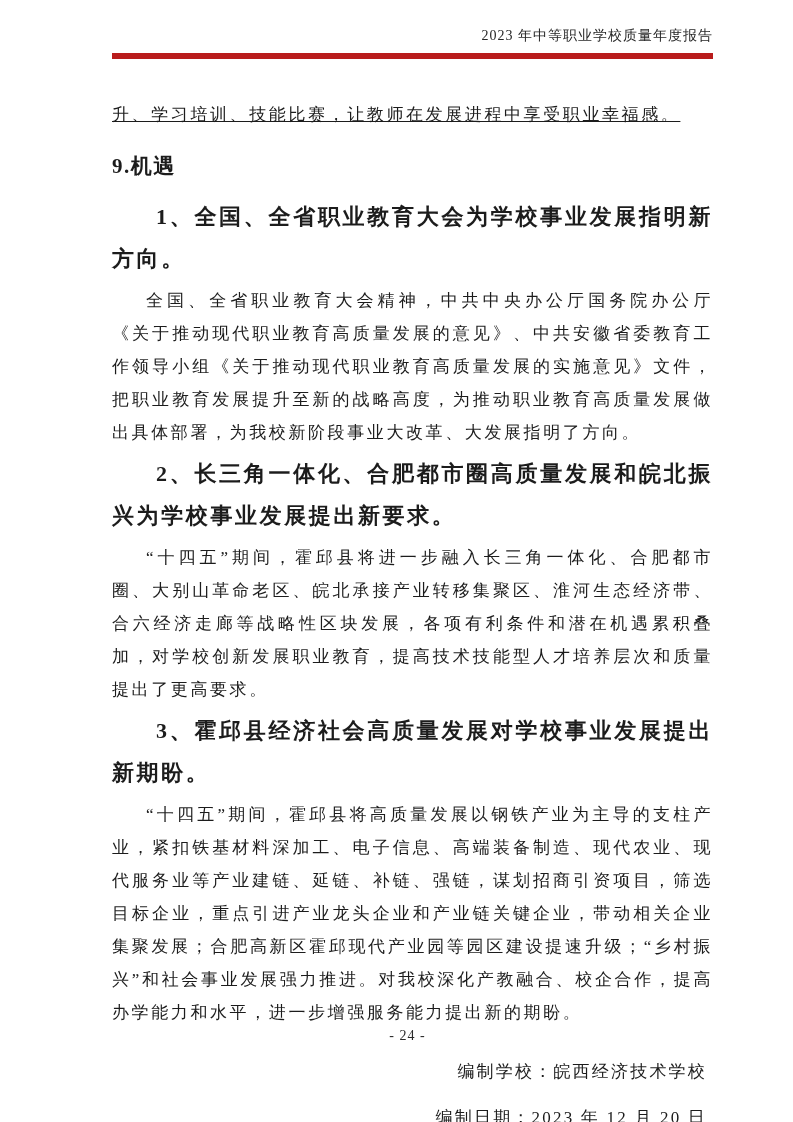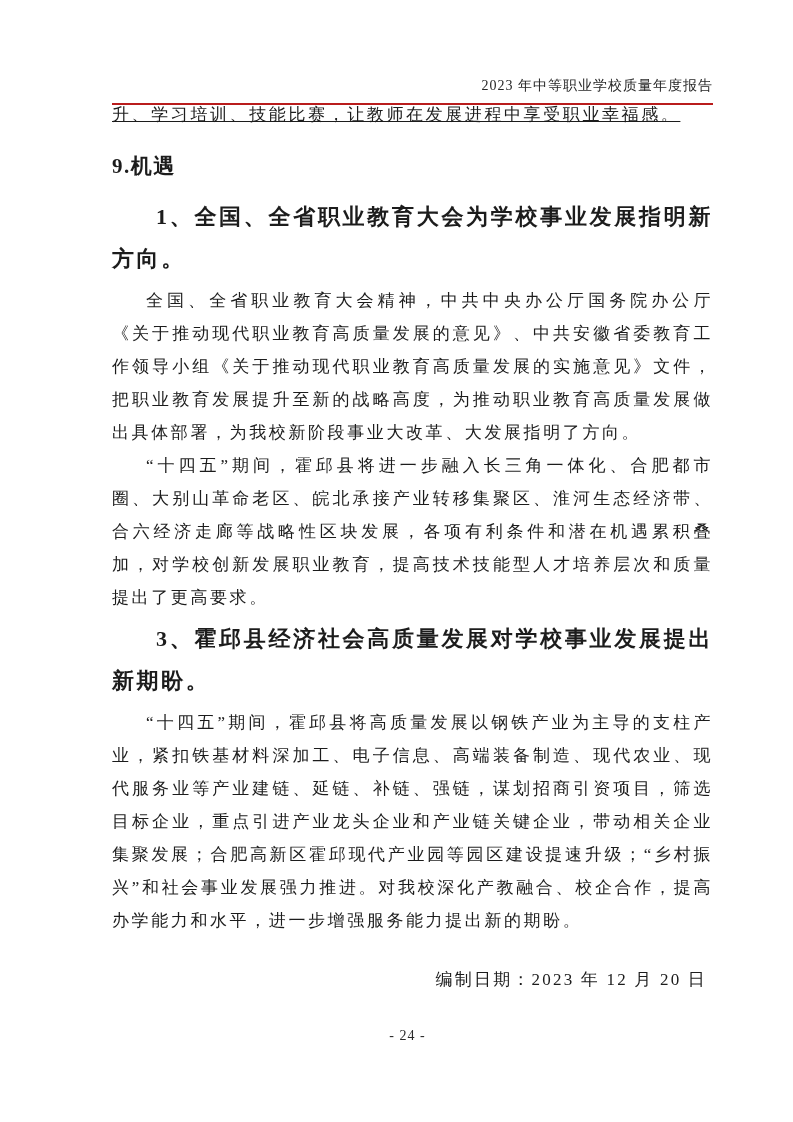--- a/index.html
+++ b/index.html
@@ -11,23 +11,23 @@
     overflow: hidden;
     font-family: "Liberation Serif", "DejaVu Serif", serif;
     color: #1c1c1c;
   }
   
   .page-header {
     position: absolute;
     top: 0;
     left: 112px;
     width: 601px;
-    padding-top: 76px;
+    padding-top: 26px;
     padding-bottom: 7px;
-    border-bottom: 2px solid #b91c1c;
+    border-bottom: 6px solid #b91c1c;
   }
   .header-title {
     display: block;
     text-align: right;
     font-size: 14px;
     line-height: 20px;
     letter-spacing: 1px;
     color: #262626;
   }
   
@@ -102,28 +102,30 @@
   <main class="content">
 
     <p class="body-par no-indent">升、学习培训、技能比赛，让教师在发展进程中享受职业幸福感。</p>
 
     <h1 class="section-heading">9.机遇</h1>
 
     <p class="subheading">1、全国、全省职业教育大会为学校事业发展指明新方向。</p>
 
     <p class="body-par">全国、全省职业教育大会精神，中共中央办公厅国务院办公厅《关于推动现代职业教育高质量发展的意见》、中共安徽省委教育工作领导小组《关于推动现代职业教育高质量发展的实施意见》文件，把职业教育发展提升至新的战略高度，为推动职业教育高质量发展做出具体部署，为我校新阶段事业大改革、大发展指明了方向。</p>
 
+    <p class="subheading">2、长三角一体化、合肥都市圈高质量发展和皖北振兴为学校事业发展提出新要求。</p>
 
     <p class="body-par">“十四五”期间，霍邱县将进一步融入长三角一体化、合肥都市圈、大别山革命老区、皖北承接产业转移集聚区、淮河生态经济带、合六经济走廊等战略性区块发展，各项有利条件和潜在机遇累积叠加，对学校创新发展职业教育，提高技术技能型人才培养层次和质量提出了更高要求。</p>
 
     <p class="subheading">3、霍邱县经济社会高质量发展对学校事业发展提出新期盼。</p>
 
     <p class="body-par">“十四五”期间，霍邱县将高质量发展以钢铁产业为主导的支柱产业，紧扣铁基材料深加工、电子信息、高端装备制造、现代农业、现代服务业等产业建链、延链、补链、强链，谋划招商引资项目，筛选目标企业，重点引进产业龙头企业和产业链关键企业，带动相关企业集聚发展；合肥高新区霍邱现代产业园等园区建设提速升级；“乡村振兴”和社会事业发展强力推进。对我校深化产教融合、校企合作，提高办学能力和水平，进一步增强服务能力提出新的期盼。</p>
 
     <div class="signature">
+      <p>编制学校：皖西经济技术学校</p>
       <p>编制日期：2023 年 12 月 20 日</p>
     </div>
 
   </main>
 
   <footer class="page-footer">
     <span class="page-number">- 24 -</span>
   </footer>
 
 </div>

